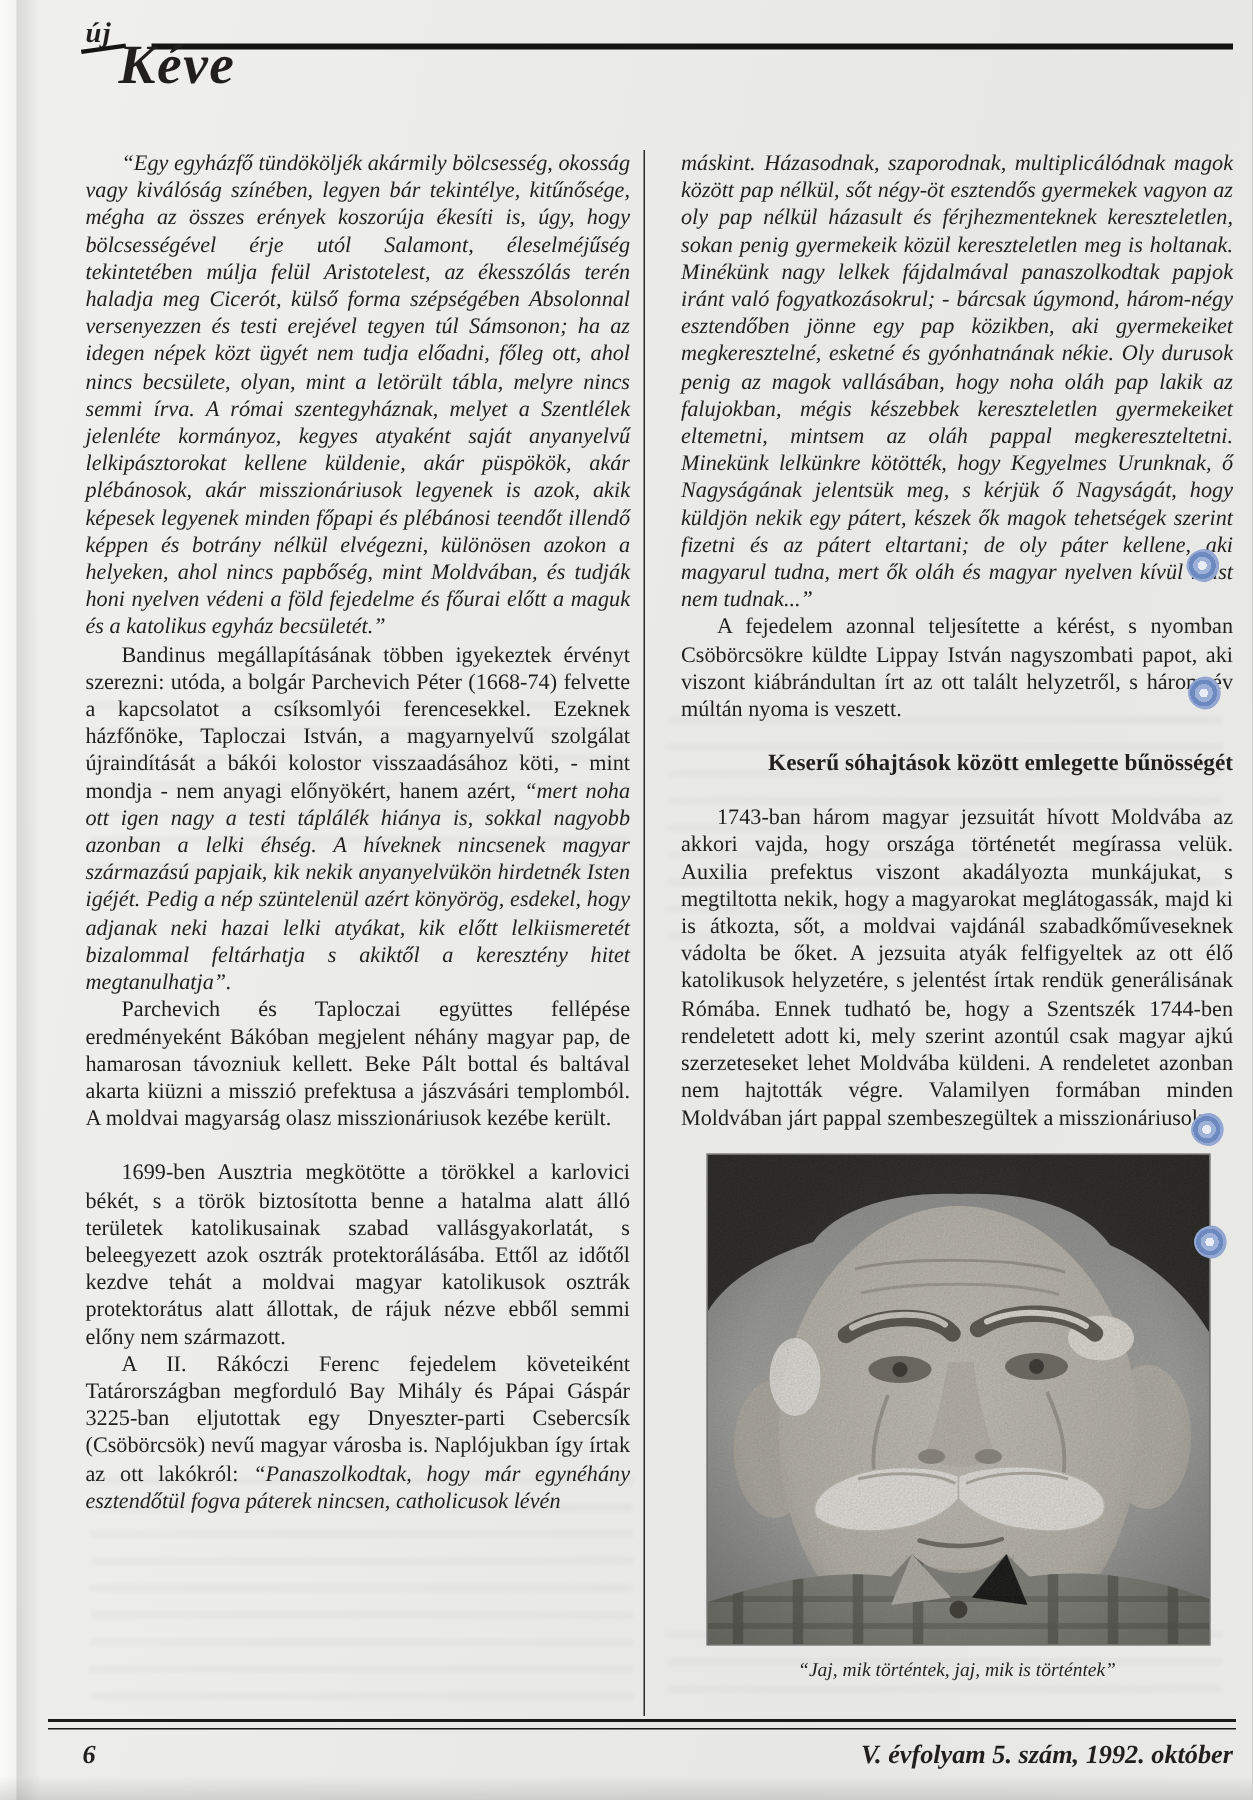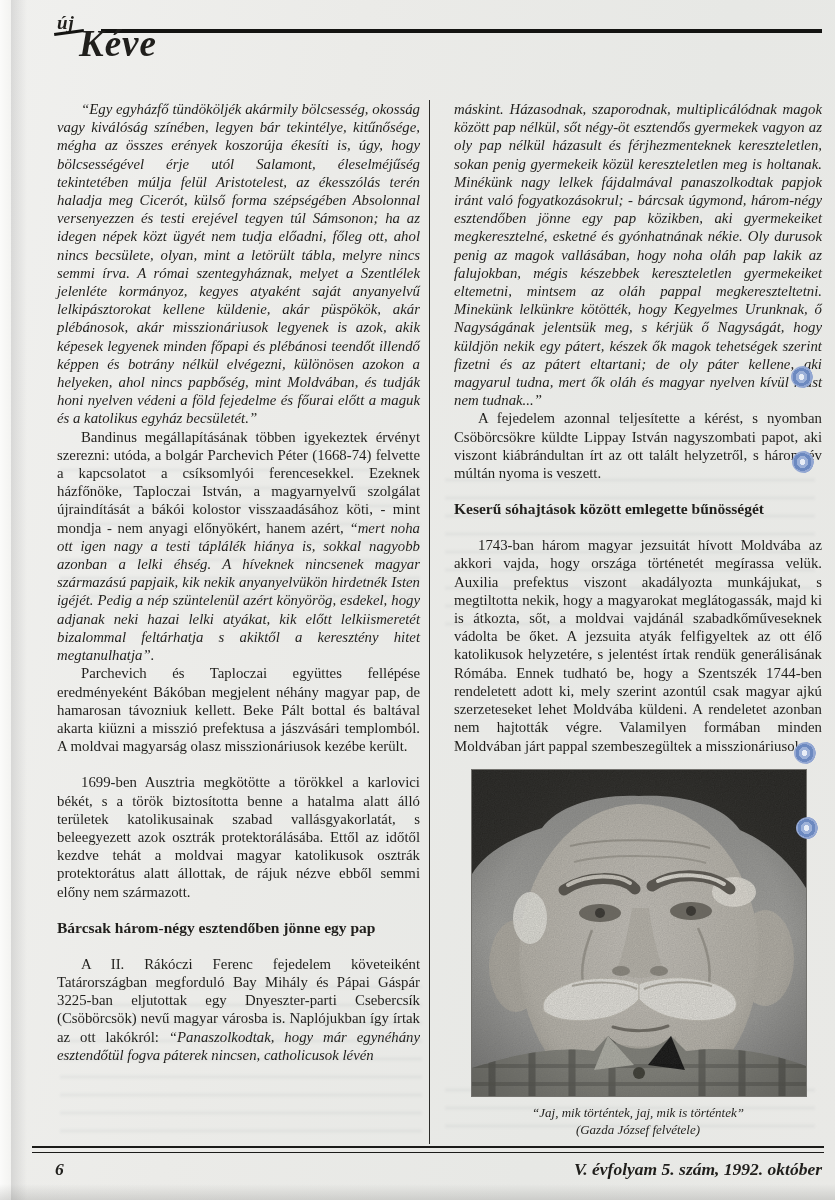--- a/index.html
+++ b/index.html
@@ -26,21 +26,21 @@
   
   .content{position:absolute;top:100px;left:57px;width:765px;min-height:1044px;display:flex;z-index:2;}
   .col-left{width:363px;padding-right:9px;}
   .col-right{flex:1;border-left:1.5px solid #2b2b28;padding-left:24px;}
   p{margin:0;font-size:14.8px;line-height:18.2px;text-align:justify;}
   .indent{text-indent:24px;}
   .it{font-style:italic;}
   .gap{margin-top:18px;}
   h3{margin:18px 0;font-size:15.5px;line-height:18px;font-weight:bold;}
   .h-left{margin-left:28px;}
-  .h-center{text-align:left;}
+  .h-center{text-align:right;}
 
   
   .photo-wrap{margin:14px auto 0 auto;width:334px;}
   .photo{display:block;width:334px;height:326px;border:1px solid #73726e;background:#9a9a97;}
   .caption{margin-top:7px;text-align:center;font-style:italic;font-size:13px;line-height:17px;}
 
   
   .footer{position:absolute;left:32px;right:11px;top:1146px;z-index:2;}
   .footer-rule{height:4px;border-top:2.5px solid #1b1b19;border-bottom:1.5px solid #1b1b19;}
   .footer-row{display:flex;justify-content:space-between;padding:6px 2px 0 23px;
@@ -81,21 +81,20 @@
     <span class="logo-uj">új</span>
     <span class="logo-keve">Kéve</span>
   </div>
 
   <div class="content">
     <div class="col-left">
       <p class="it indent">“Egy egyházfő tündököljék akármily bölcsesség, okosság vagy kiválóság színében, legyen bár tekintélye, kitűnősége, mégha az összes erények koszorúja ékesíti is, úgy, hogy bölcsességével érje utól Salamont, éleselméjűség tekintetében múlja felül Aristotelest, az ékesszólás terén haladja meg Cicerót, külső forma szépségében Absolonnal versenyezzen és testi erejével tegyen túl Sámsonon; ha az idegen népek közt ügyét nem tudja előadni, főleg ott, ahol nincs becsülete, olyan, mint a letörült tábla, melyre nincs semmi írva. A római szentegyháznak, melyet a Szentlélek jelenléte kormányoz, kegyes atyaként saját anyanyelvű lelkipásztorokat kellene küldenie, akár püspökök, akár plébánosok, akár misszionáriusok legyenek is azok, akik képesek legyenek minden főpapi és plébánosi teendőt illendő képpen és botrány nélkül elvégezni, különösen azokon a helyeken, ahol nincs papbőség, mint Moldvában, és tudják honi nyelven védeni a föld fejedelme és főurai előtt a maguk és a katolikus egyház becsületét.”</p>
       <p class="indent"><span>Bandinus megállapításának többen igyekeztek érvényt szerezni: utóda, a bolgár Parchevich Péter (1668-74) felvette a kapcsolatot a csíksomlyói ferencesekkel. Ezeknek házfőnöke, Taploczai István, a magyarnyelvű szolgálat újraindítását a bákói kolostor visszaadásához köti, - mint mondja - nem anyagi előnyökért, hanem azért, </span><span class="it">“mert noha ott igen nagy a testi táplálék hiánya is, sokkal nagyobb azonban a lelki éhség. A híveknek nincsenek magyar származású papjaik, kik nekik anyanyelvükön hirdetnék Isten igéjét. Pedig a nép szüntelenül azért könyörög, esdekel, hogy adjanak neki hazai lelki atyákat, kik előtt lelkiismeretét bizalommal feltárhatja s akiktől a keresztény hitet megtanulhatja”.</span></p>
       <p class="indent">Parchevich és Taploczai együttes fellépése eredményeként Bákóban megjelent néhány magyar pap, de hamarosan távozniuk kellett. Beke Pált bottal és baltával akarta kiüzni a misszió prefektusa a jászvásári templomból. A moldvai magyarság olasz misszionáriusok kezébe került.</p>
       <p class="indent gap">1699-ben Ausztria megkötötte a törökkel a karlovici békét, s a török biztosította benne a hatalma alatt álló területek katolikusainak szabad vallásgyakorlatát, s beleegyezett azok osztrák protektorálásába. Ettől az időtől kezdve tehát a moldvai magyar katolikusok osztrák protektorátus alatt állottak, de rájuk nézve ebből semmi előny nem származott.</p>
-      <h3 class="h-center">Bárcsak három-négy esztendőben jönne egy pap</h3>
       <p class="indent"><span>A II. Rákóczi Ferenc fejedelem követeiként Tatárországban megforduló Bay Mihály és Pápai Gáspár 3225-ban eljutottak egy Dnyeszter-parti Csebercsík (Csöbörcsök) nevű magyar városba is. Naplójukban így írtak az ott lakókról: </span><span class="it">“Panaszolkodtak, hogy már egynéhány esztendőtül fogva páterek nincsen, catholicusok lévén</span></p>
     </div>
 
     <div class="col-right">
       <p class="it">máskint. Házasodnak, szaporodnak, multiplicálódnak magok között pap nélkül, sőt négy-öt esztendős gyermekek vagyon az oly pap nélkül házasult és férjhezmenteknek kereszteletlen, sokan penig gyermekeik közül kereszteletlen meg is holtanak. Minékünk nagy lelkek fájdalmával panaszolkodtak papjok iránt való fogyatkozásokrul; - bárcsak úgymond, három-négy esztendőben jönne egy pap közikben, aki gyermekeiket megkeresztelné, esketné és gyónhatnának nékie. Oly durusok penig az magok vallásában, hogy noha oláh pap lakik az falujokban, mégis készebbek kereszteletlen gyermekeiket eltemetni, mintsem az oláh pappal megkereszteltetni. Minekünk lelkünkre kötötték, hogy Kegyelmes Urunknak, ő Nagyságának jelentsük meg, s kérjük ő Nagyságát, hogy küldjön nekik egy pátert, készek ők magok tehetségek szerint fizetni és az pátert eltartani; de oly páter kellene, aki magyarul tudna, mert ők oláh és magyar nyelven kívül mást nem tudnak...”</p>
       <p class="indent">A fejedelem azonnal teljesítette a kérést, s nyomban Csöbörcsökre küldte Lippay István nagyszombati papot, aki viszont kiábrándultan írt az ott talált helyzetről, s három év múltán nyoma is veszett.</p>
       <h3 class="h-center">Keserű sóhajtások között emlegette bűnösségét</h3>
       <p class="indent">1743-ban három magyar jezsuitát hívott Moldvába az akkori vajda, hogy országa történetét megírassa velük. Auxilia prefektus viszont akadályozta munkájukat, s megtiltotta nekik, hogy a magyarokat meglátogassák, majd ki is átkozta, sőt, a moldvai vajdánál szabadkőműveseknek vádolta be őket. A jezsuita atyák felfigyeltek az ott élő katolikusok helyzetére, s jelentést írtak rendük generálisának Rómába. Ennek tudható be, hogy a Szentszék 1744-ben rendeletett adott ki, mely szerint azontúl csak magyar ajkú szerzeteseket lehet Moldvába küldeni. A rendeletet azonban nem hajtották végre. Valamilyen formában minden Moldvában járt pappal szembeszegültek a misszionáriusok.</p>
 
       <div class="photo-wrap">
@@ -157,21 +156,20 @@
             <path d="M0,296 H334 M0,314 H334" stroke="#5a5a53" stroke-width="4" opacity="0.6"></path>
           </g>
           <path d="M136,266 L122,300 L162,295 Z" fill="#b4b4aa"></path>
           <path d="M199,266 L213,300 L176,295 Z" fill="#aeae a4" opacity="0.9"></path>
           <circle cx="167" cy="303" r="6" fill="#38382f"></circle>
           <rect width="334" height="326" fill="url(#vig)"></rect>
           <rect width="334" height="326" filter="url(#grain)" opacity="0.4"></rect>
         </svg>
         <div class="caption">
           <div>“Jaj, mik történtek, jaj, mik is történtek”</div>
-          <div>(Gazda József felvétele)</div>
         </div>
       </div>
     </div>
   </div>
 
   <div class="footer">
     <div class="footer-rule"></div>
     <div class="footer-row">
       <span>6</span>
       <span>V. évfolyam 5. szám, 1992. október</span>

